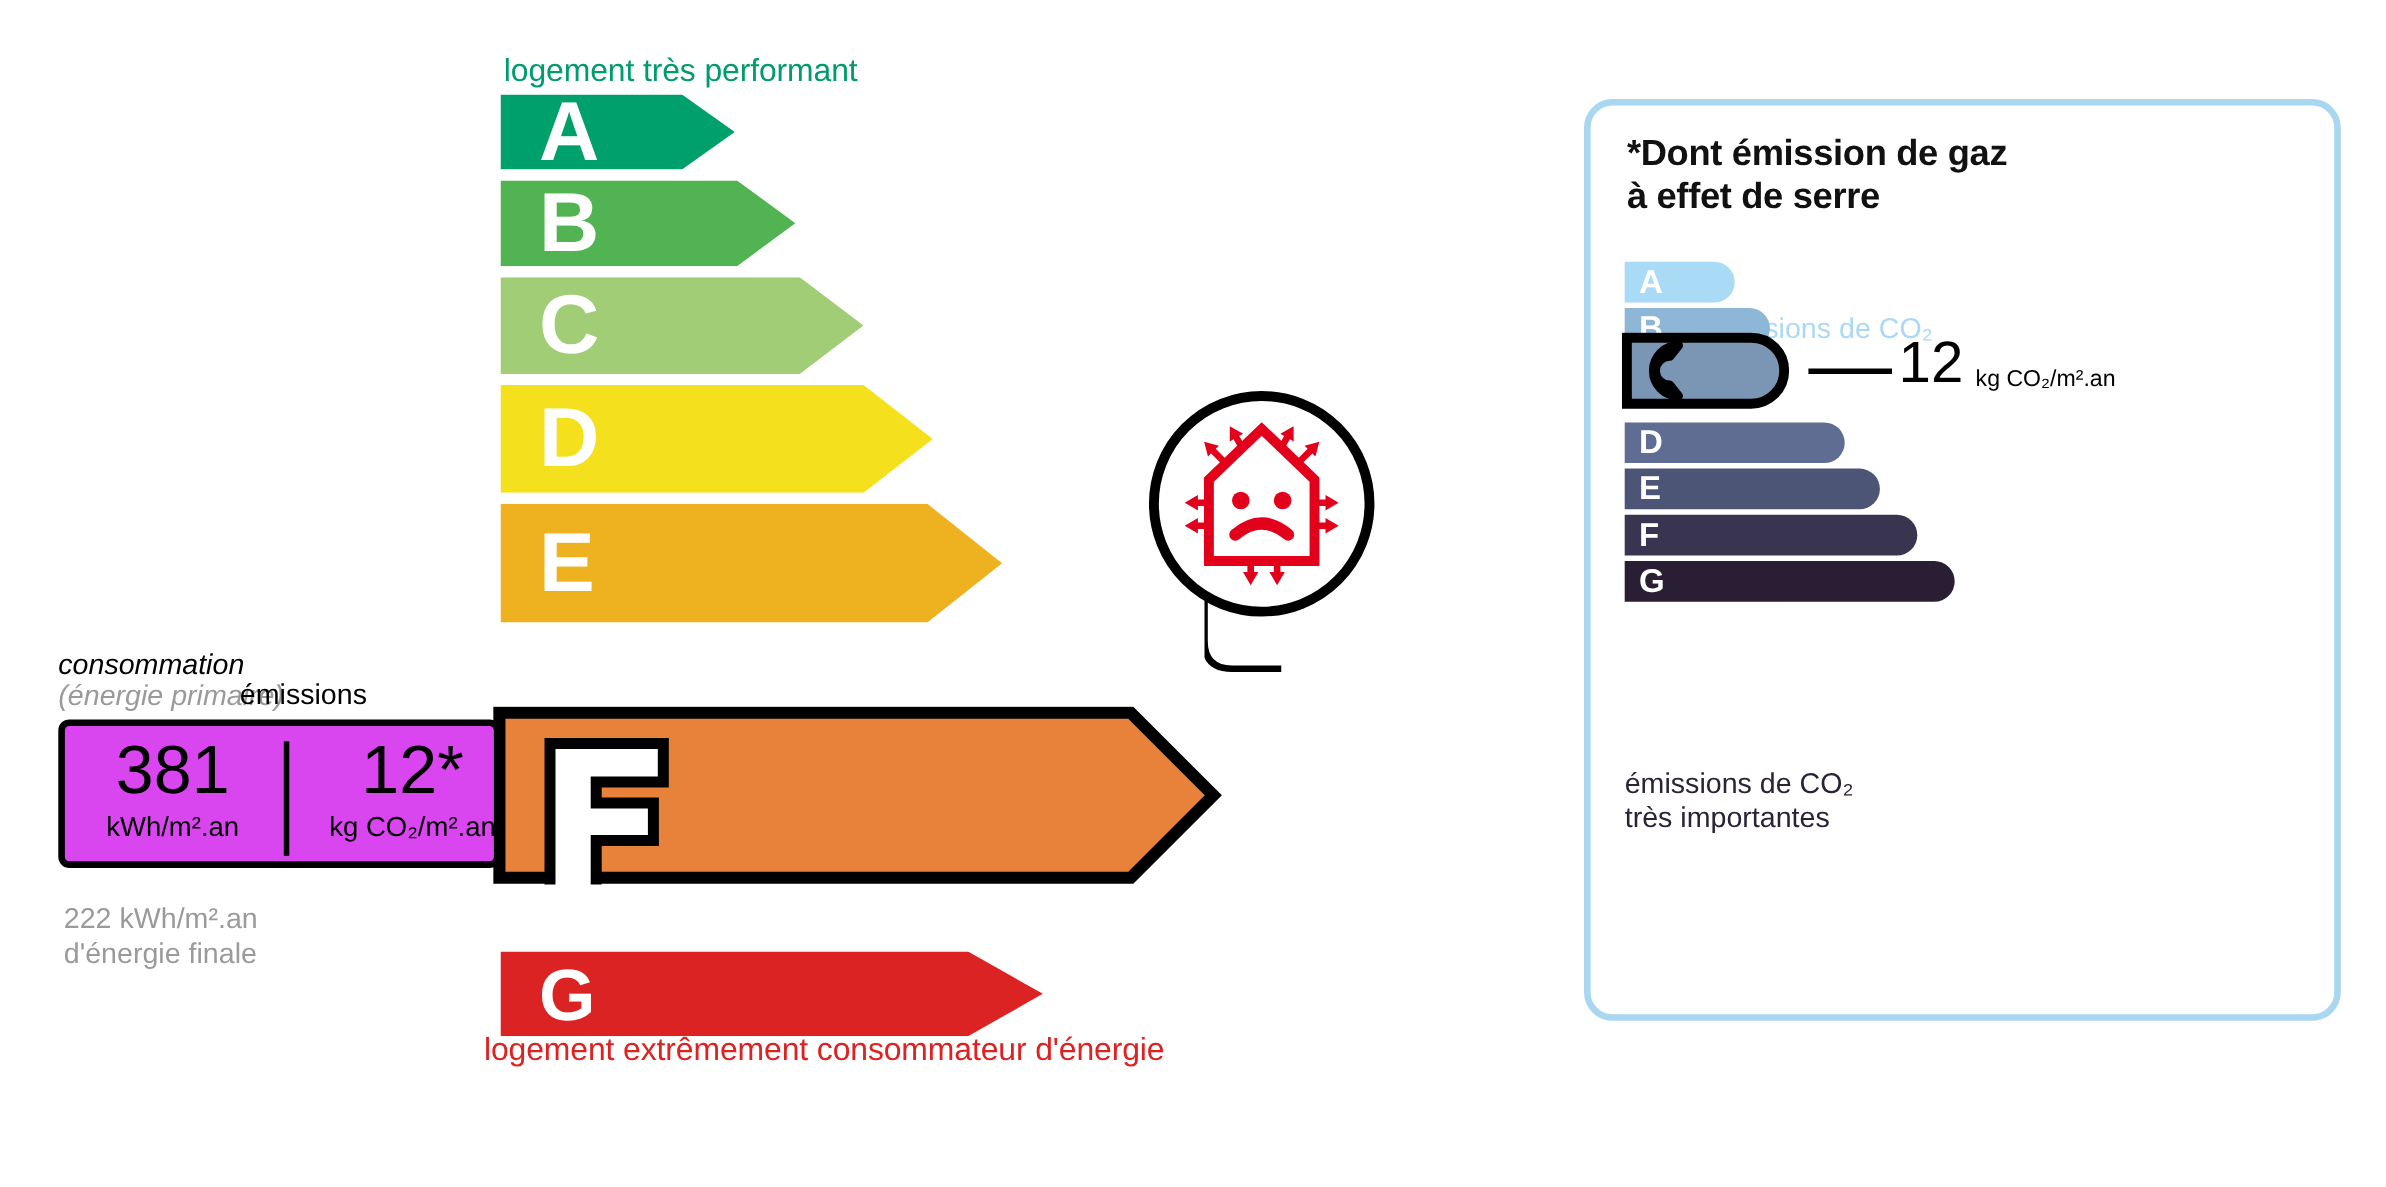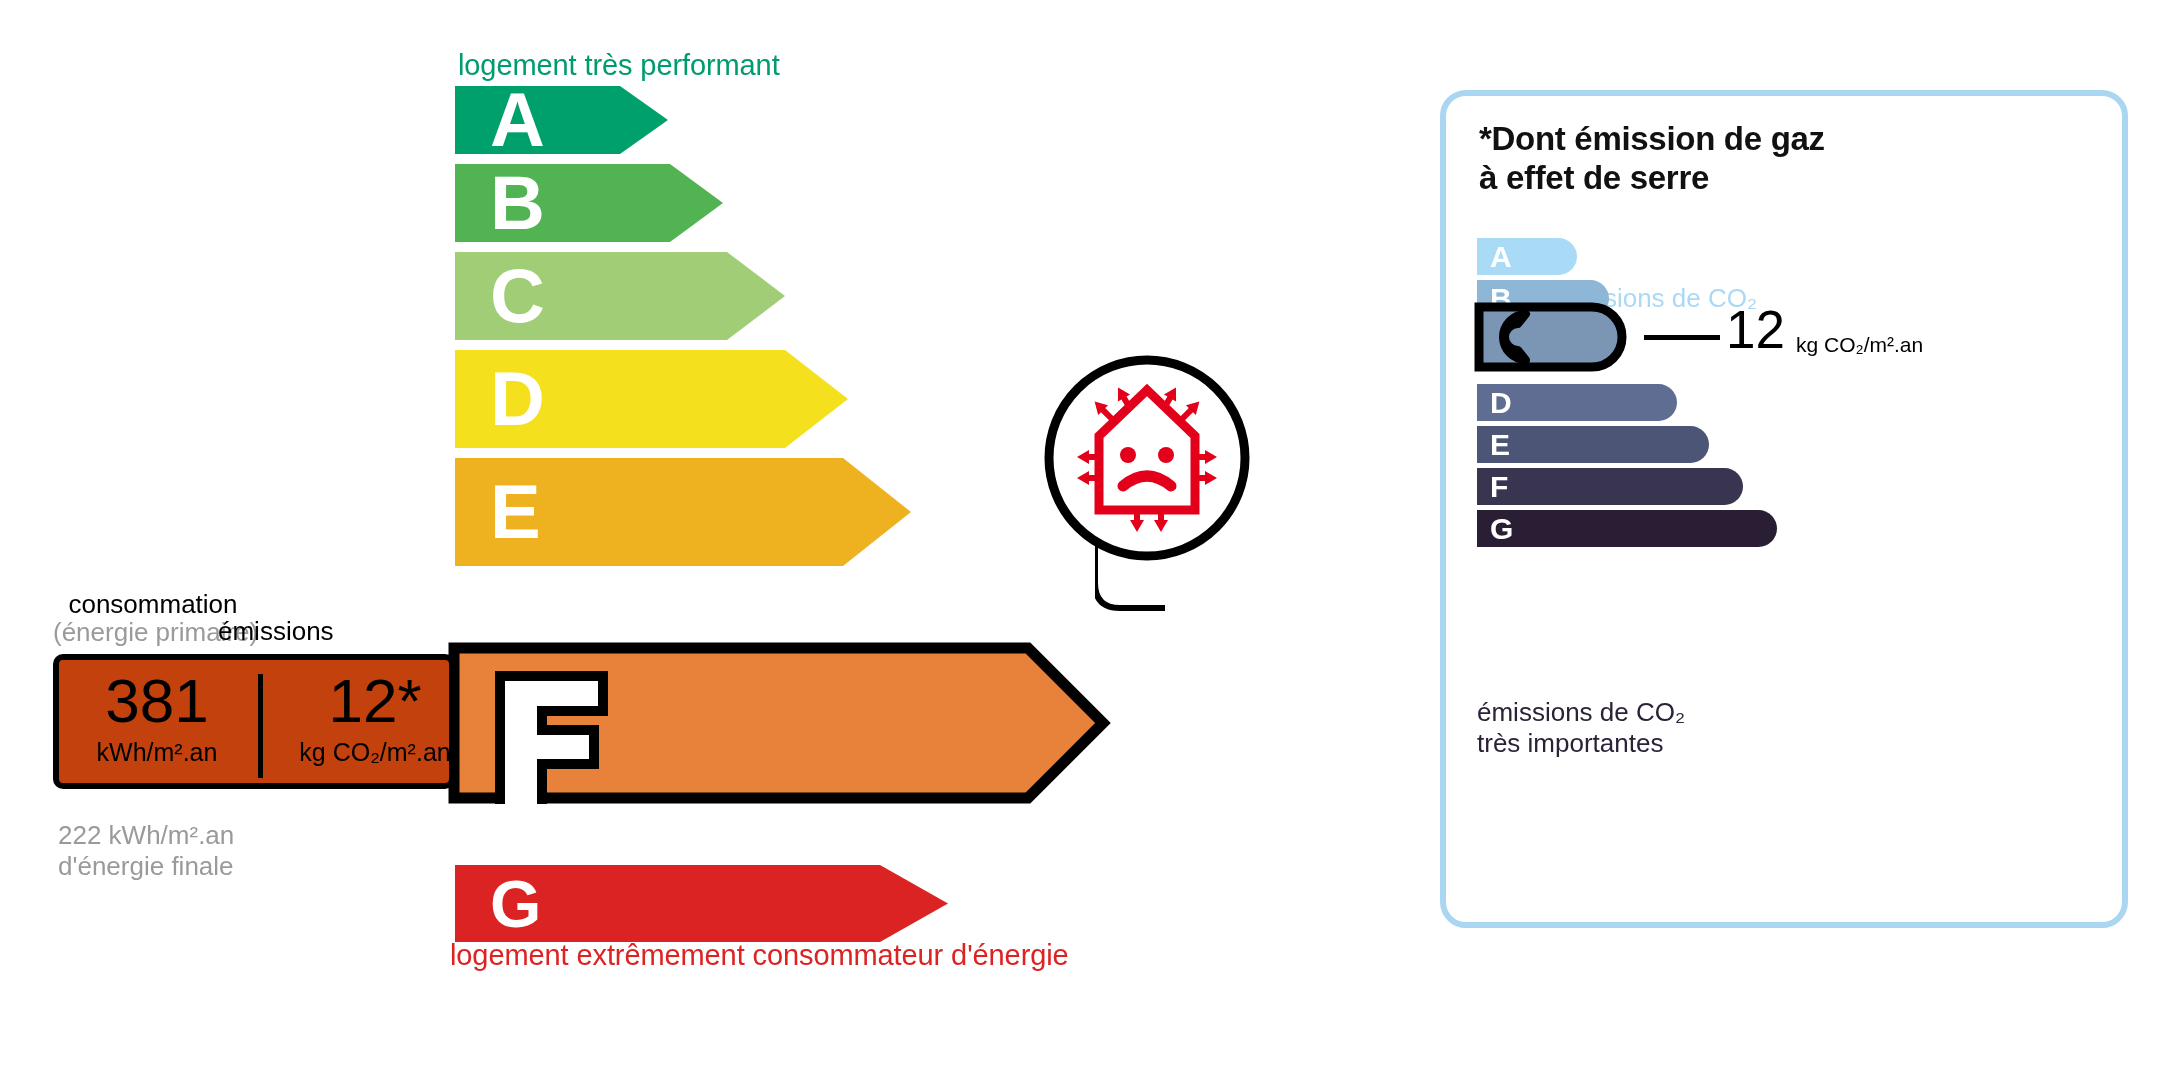--- a/index.html
+++ b/index.html
@@ -33,21 +33,21 @@
     position: absolute;
     left: 458px;
     top: 49px;
     font-size: 29px;
     color: #009b6e;
     white-space: nowrap;
     letter-spacing: -0.1px;
   }
   .bottom-caption {
     position: absolute;
-    left: 450px;
+    left: 440px;
     top: 939px;
     font-size: 29px;
     color: #dd2222;
     white-space: nowrap;
     letter-spacing: -0.1px;
   }
 
   .band {
     position: absolute;
     left: 455px;
@@ -66,21 +66,21 @@
 
   
   #value-box {
     position: absolute;
     left: 53px;
     top: 654px;
     width: 402px;
     height: 135px;
     border: 6px solid #000000;
     border-radius: 10px;
-    background: #c2410c;
+    background: #d946ef;
     box-sizing: border-box;
   }
   .vb-half {
     position: absolute;
     top: 0;
     height: 100%;
     text-align: center;
   }
   .vb-num {
     position: absolute;
@@ -112,22 +112,22 @@
   .hdr {
     position: absolute;
     font-size: 26px;
     line-height: 1.08;
     white-space: nowrap;
   }
   #hdr-conso {
     left: 53px;
     top: 590px;
     width: 200px;
-    text-align: center;
-    color: #000000;
+    color: #000000;
+    font-style: italic;
   }
   #hdr-conso .sub { color: #9a9a9a; display: block; }
   #hdr-emis {
     left: 218px;
     top: 617px;
     color: #000000;
   }
   #final-energy {
     position: absolute;
     left: 58px;

